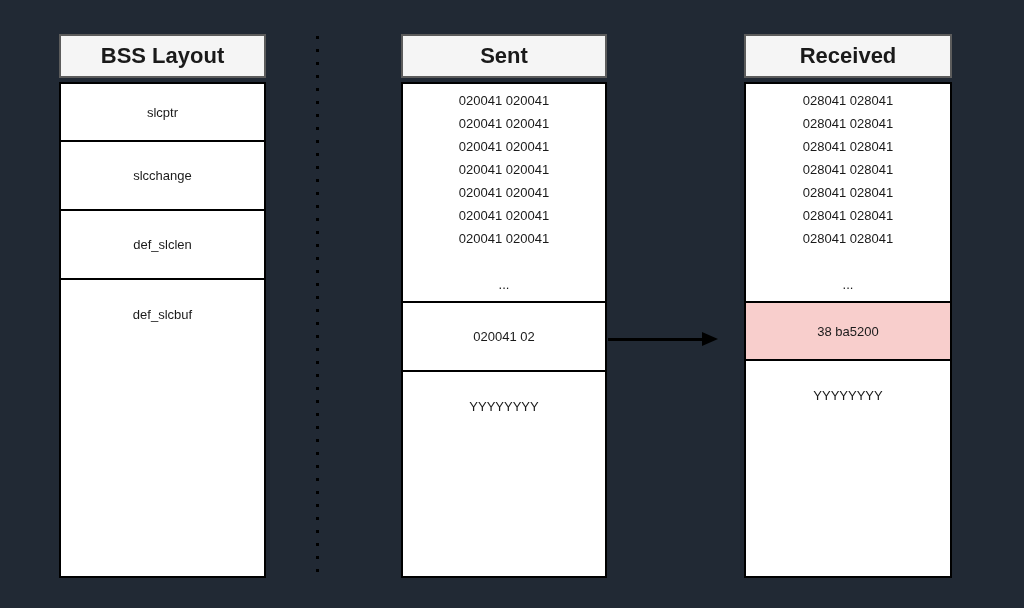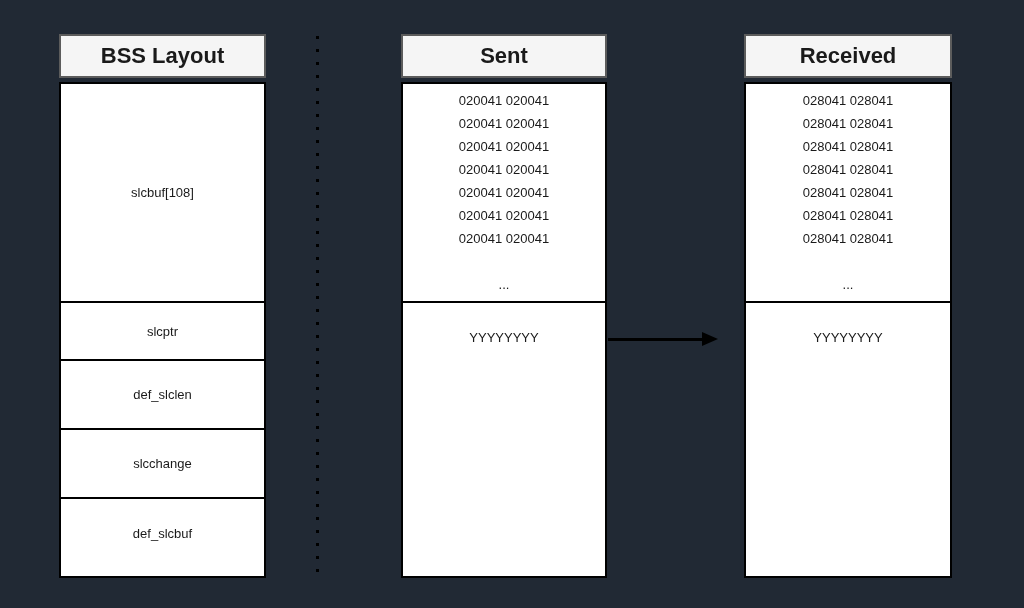--- a/index.html
+++ b/index.html
@@ -92,56 +92,57 @@
 </style>
 </head>
 <body>
 
 <div class="canvas">
 
   <div class="dotted-divider"></div>
 
   <div class="col-header c-bss">BSS Layout</div>
   <div class="col-body c-bss">
-    <div class="row r-large">slcbuf[108]</div>
     <div class="row r-1">slcptr</div>
+    <div class="row r-2">slcchange</div>
     <div class="row r-3">def_slclen</div>
-    <div class="row r-2">slcchange</div>
     <div class="row r-4">def_slcbuf</div>
   </div>
 
   <div class="col-header c-sent">Sent</div>
   <div class="col-body c-sent">
     <div class="row r-large">
       <span class="multiline">020041 020041
 020041 020041
 020041 020041
 020041 020041
 020041 020041
 020041 020041
 020041 020041
 
 ...</span>
     </div>
+    <div class="row r-2">020041 02</div>
     <div class="row r-4">YYYYYYYY</div>
   </div>
 
   <div class="col-header c-recv">Received</div>
   <div class="col-body c-recv">
     <div class="row r-large">
       <span class="multiline">028041 028041
 028041 028041
 028041 028041
 028041 028041
 028041 028041
 028041 028041
 028041 028041
 
 ...</span>
     </div>
+    <div class="row r-1 hl-red">38 ba5200</div>
     <div class="row r-4">YYYYYYYY</div>
   </div>
 
   <div class="arrow">
     <div class="arrow-line"></div>
     <div class="arrow-head"></div>
   </div>
 
 </div>
 

